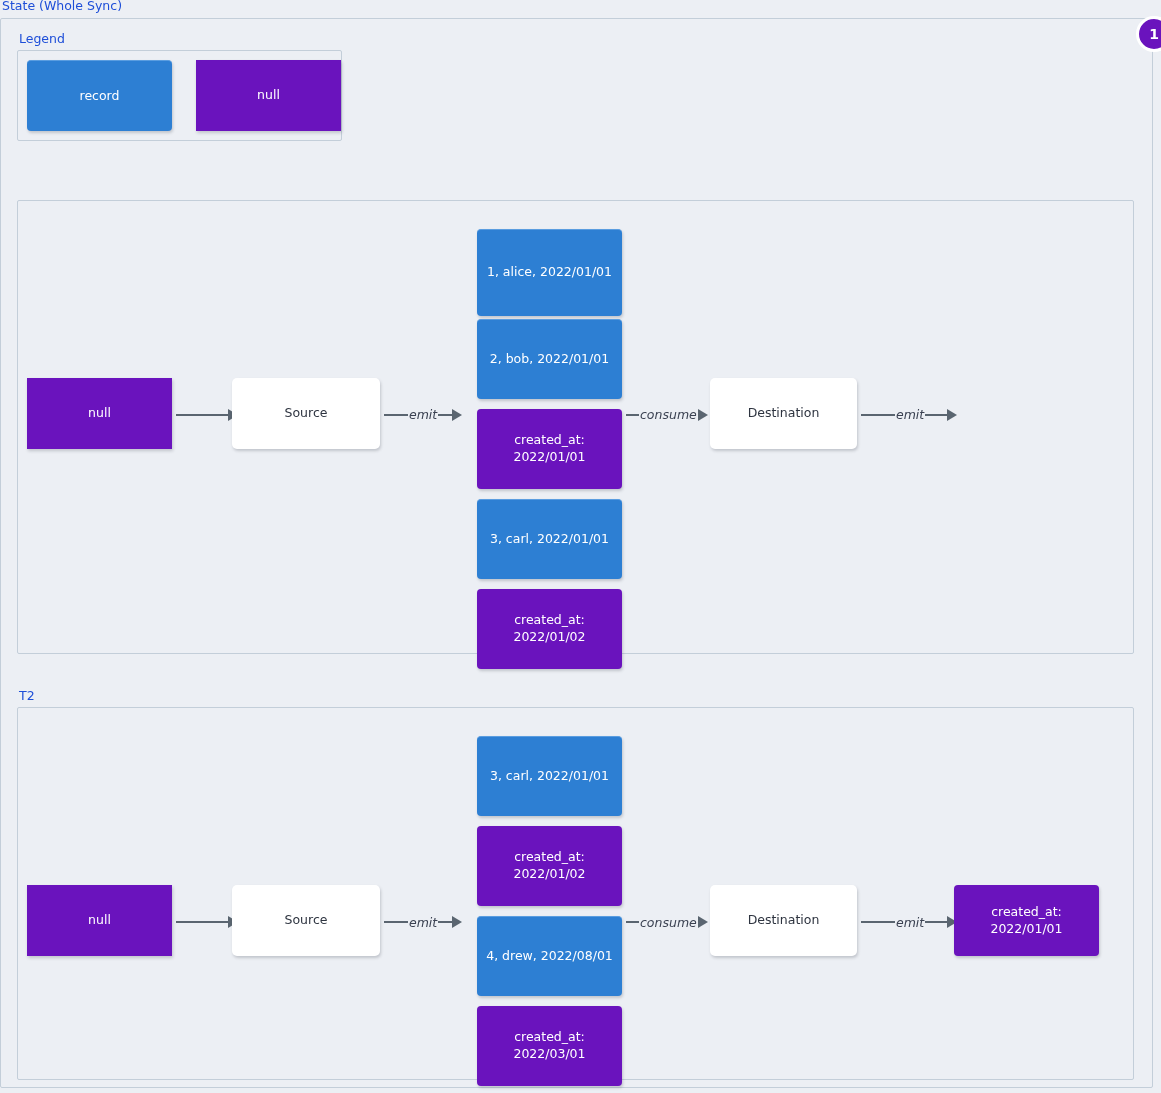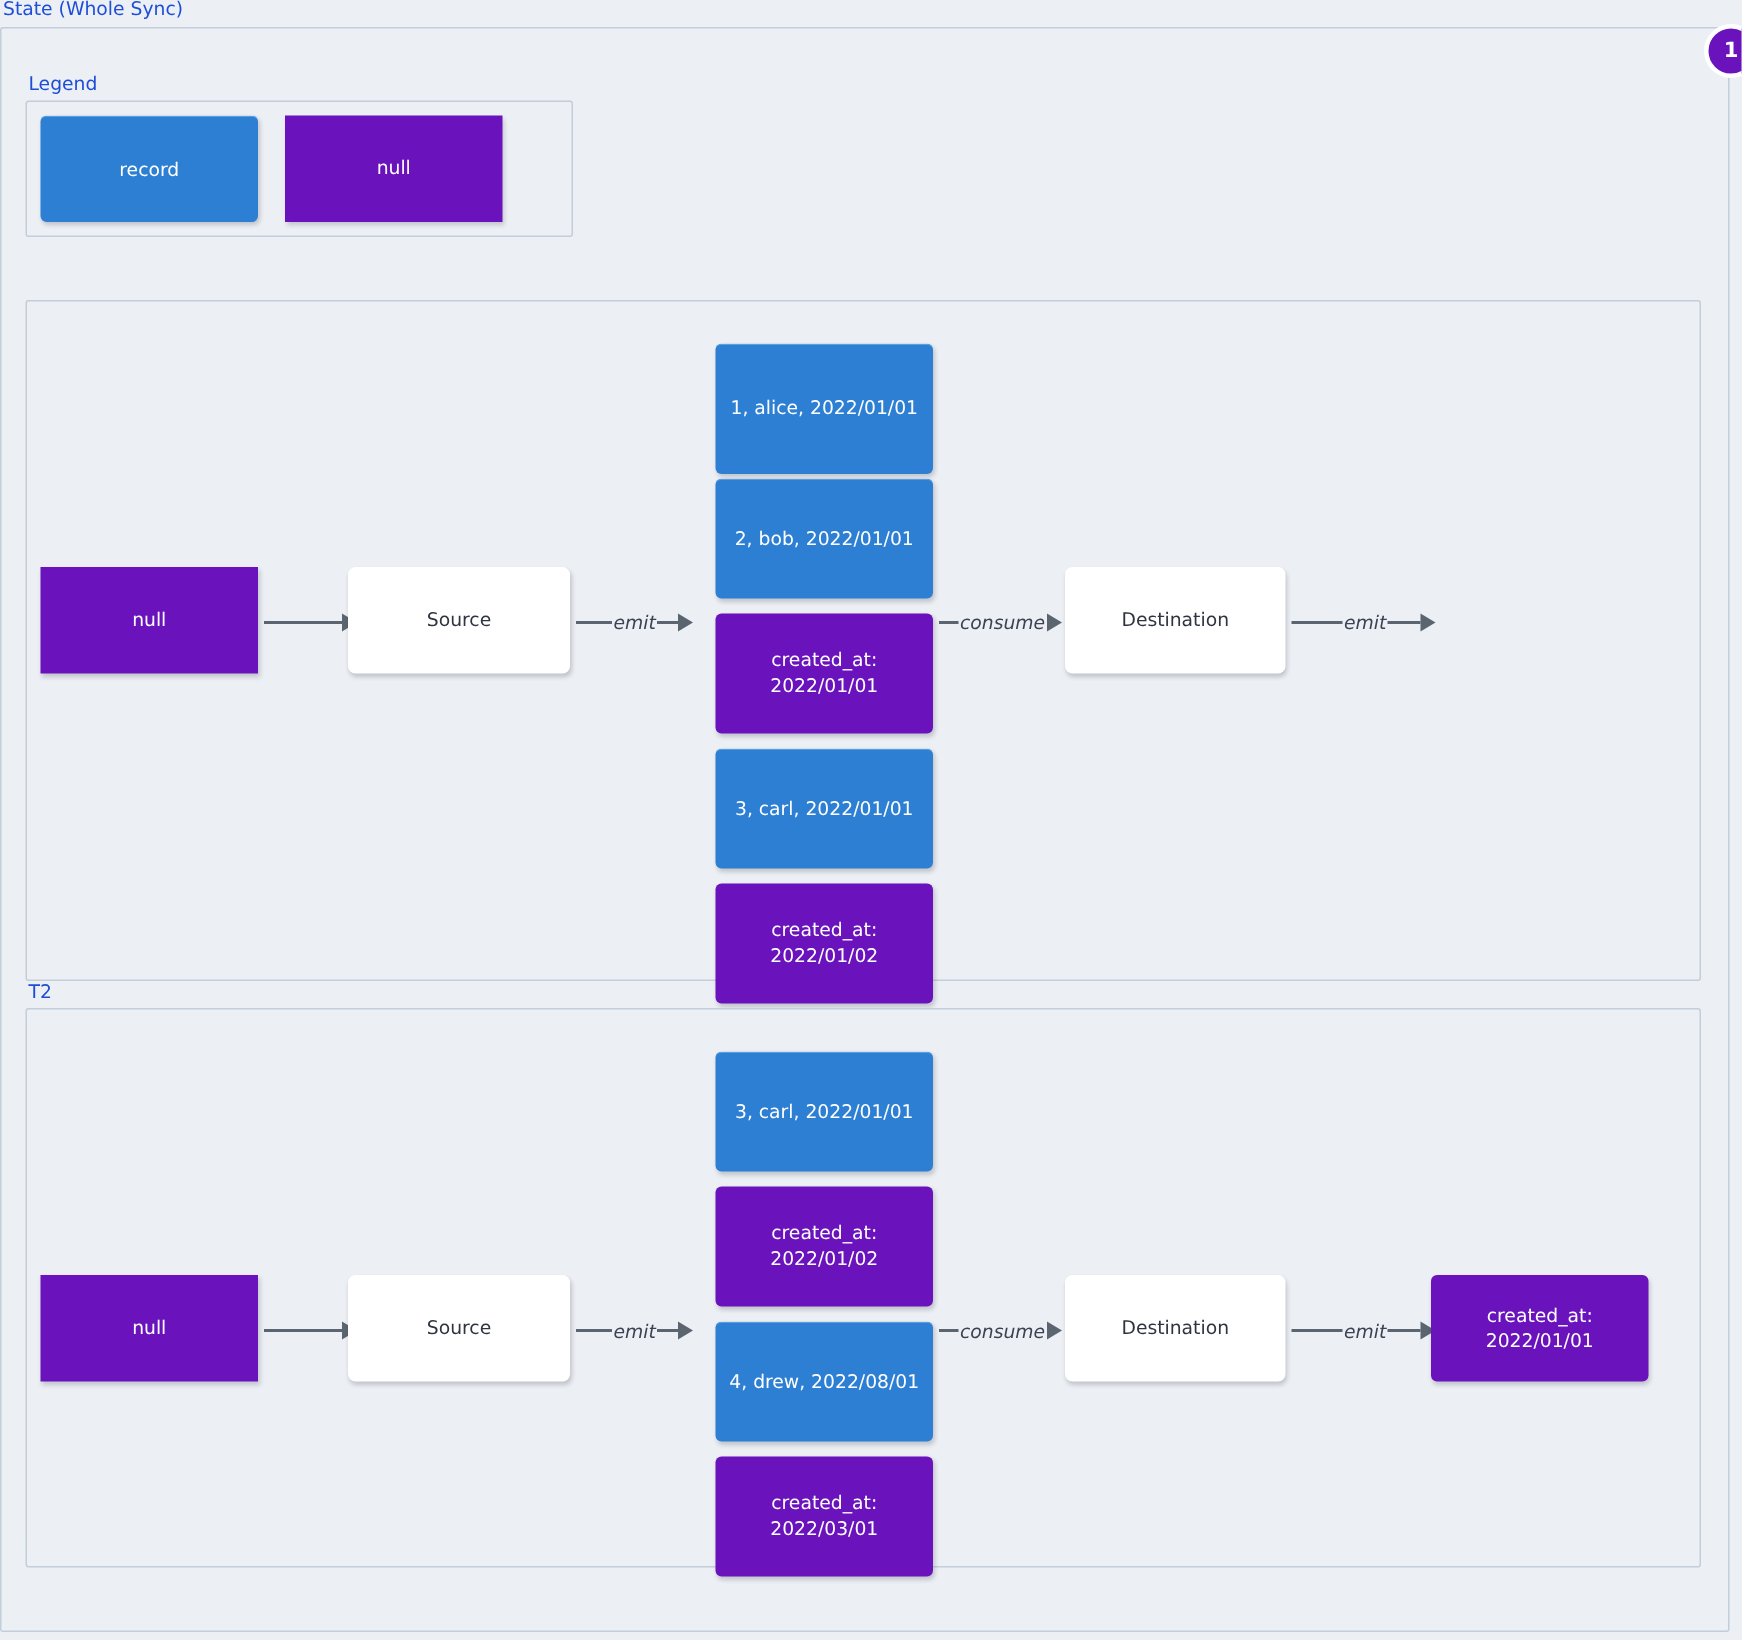--- a/index.html
+++ b/index.html
@@ -61,29 +61,30 @@
     display: flex;
     align-items: center;
     justify-content: center;
     z-index: 20;
   }
 
   
   #legend-group {
     position: absolute;
     left: 16px;
-    top: 31px;
+    top: 14px;
   }
   #legend-group .group-box {
-    width: 365px;
+    width: 325px;
     height: 91px;
     display: flex;
     align-items: center;
     padding-left: 9px;
     gap: 18px;
+    justify-content: space-between;
   }
 
   
   .node {
     box-sizing: border-box;
     display: flex;
     align-items: center;
     justify-content: center;
     text-align: center;
     font-size: 12.5px;
@@ -116,21 +117,21 @@
 
   
   #t1-group {
     position: absolute;
     left: 16px;
     top: 181px;
   }
   #t2-group {
     position: absolute;
     left: 16px;
-    top: 636px;
+    top: 671px;
   }
   #t1-group .group-box { width: 1117px; height: 454px; position: relative; }
   #t2-group .group-box { width: 1117px; height: 373px; position: relative; }
 
   
   .pos { position: absolute; }
 
   
   .arrow {
     position: absolute;

